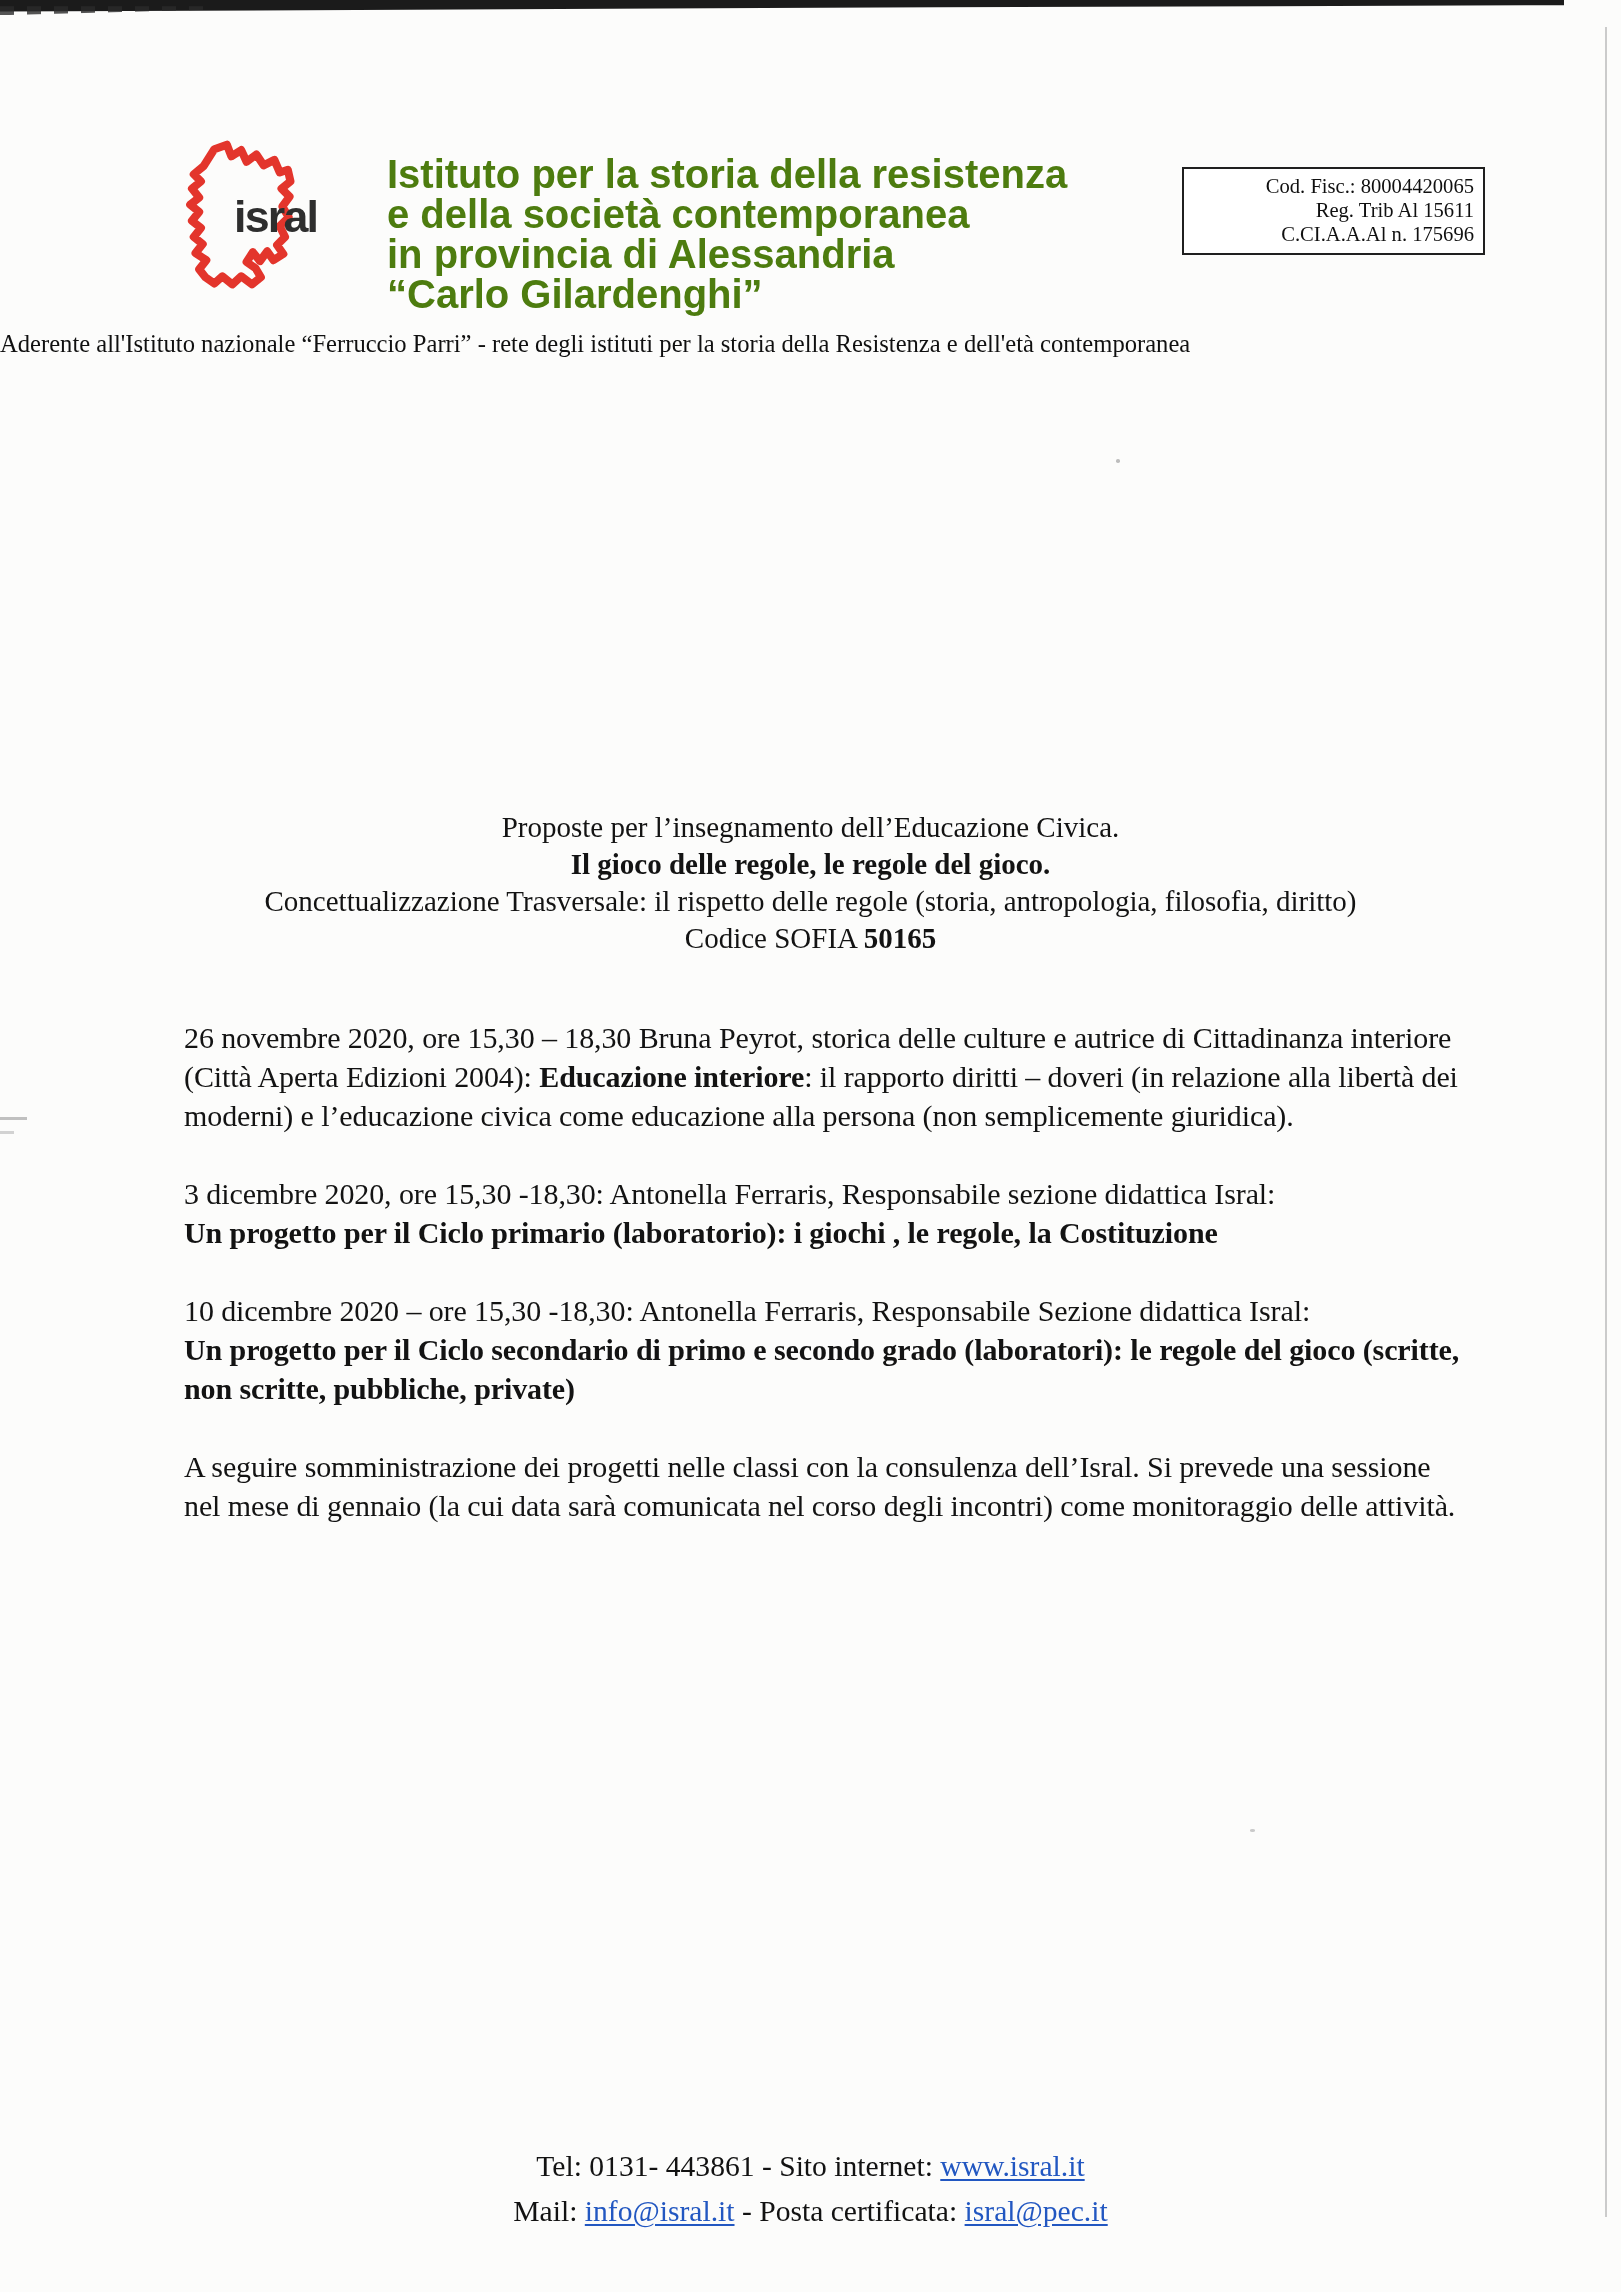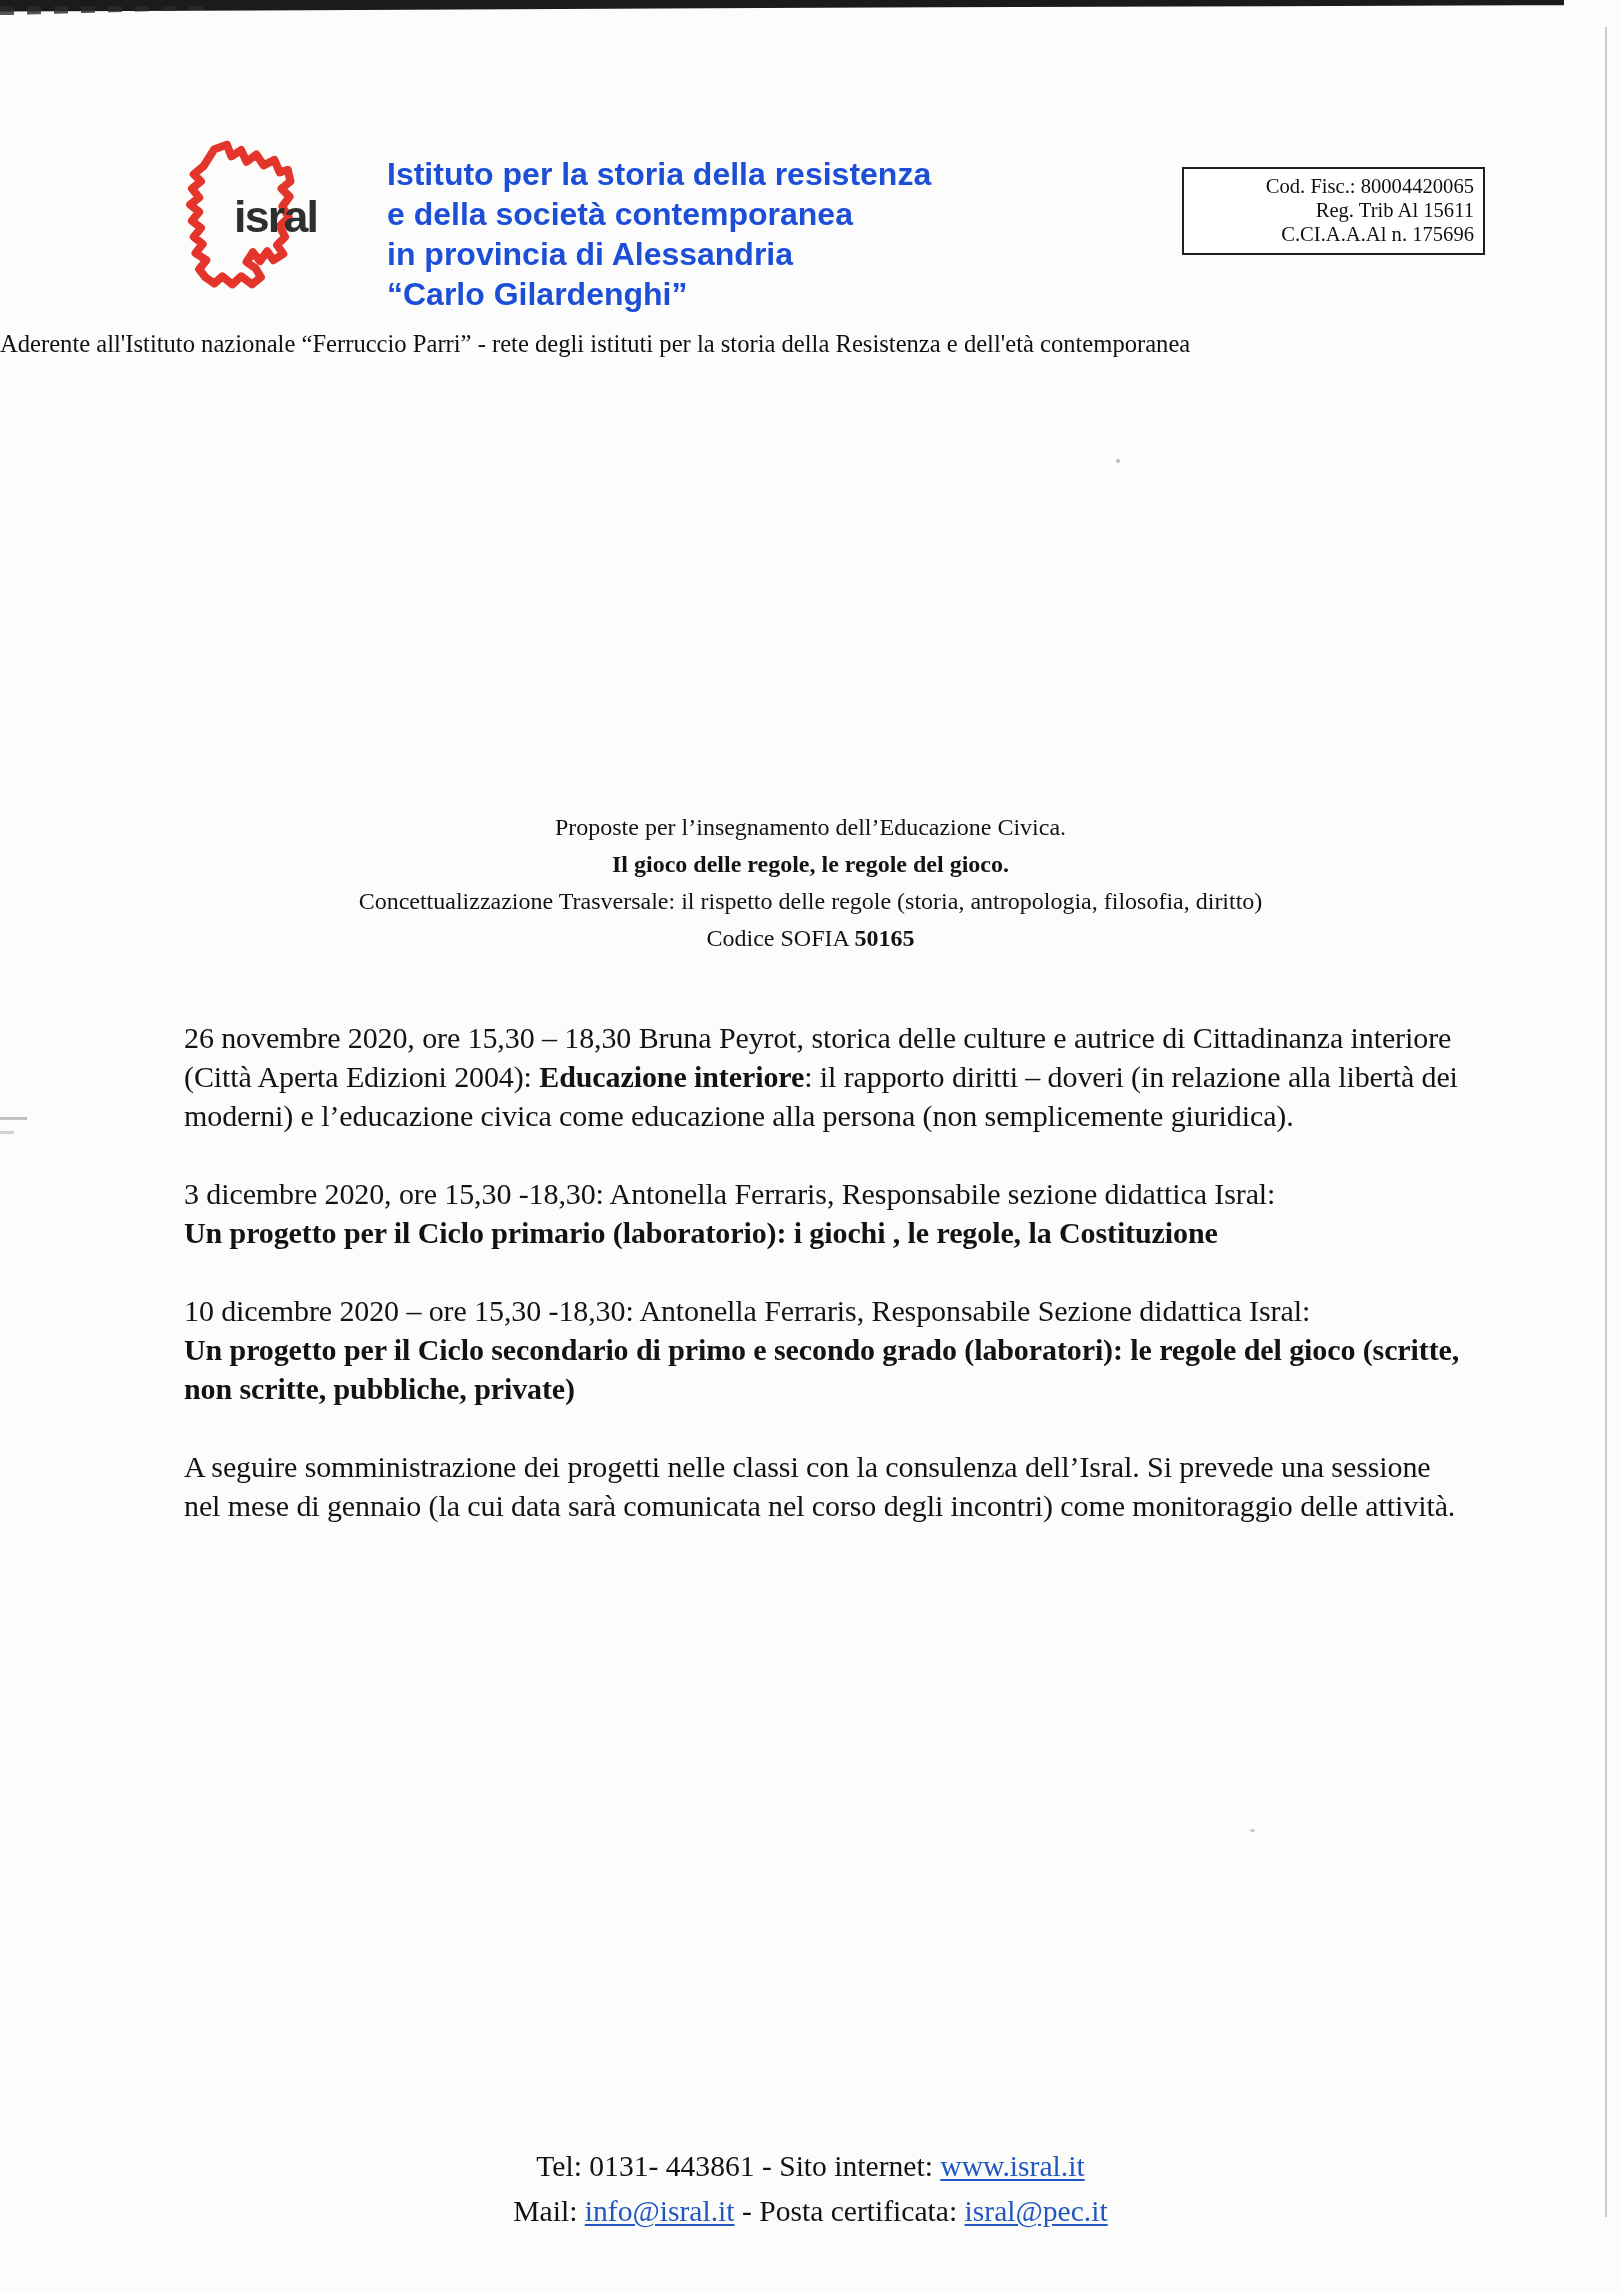--- a/index.html
+++ b/index.html
@@ -27,36 +27,36 @@
   .scan-mark-left1 { position:absolute; left:0; top:1117px; width:27px; height:2.7px; background:#c0c0c0; }
   .scan-mark-left2 { position:absolute; left:0; top:1131px; width:14.3px; height:2.7px; background:#d2d2d2; }
   .speck1 { position:absolute; left:1116px; top:459px; width:3.6px; height:3.6px; border-radius:50%; background:#bdbdbd; }
   .speck2 { position:absolute; left:1250px; top:1829px; width:4.5px; height:2.7px; border-radius:50%; background:#cacaca; }
 
   
   .logo { position:absolute; left:148px; top:125px; width:233px; height:197px; }
   .org-name {
     position:absolute; left:387px; top:154px;
     font-family:"Liberation Sans", sans-serif; font-weight:bold;
-    font-size:32px; line-height:40px; color:#1d4ed8;
+    font-size:40px; line-height:40px; color:#4d7c0f;
   }
   .registry-box {
     position:absolute; left:1182px; top:167px; width:303px; box-sizing:border-box;
     border:2.7px solid #1f1f1f; padding:4.5px 9px 7.2px; text-align:right;
     font-size:20.6px; line-height:24px; color:#101010; background:#fff;
   }
   .affiliation {
     position:absolute; left:0; top:330px; width:1621px; text-align:left;
     font-size:24.6px; color:#101010;
   }
 
   
   .title-block {
     position:absolute; left:0; top:809px; width:1621px; text-align:center;
-    font-size:24px; line-height:37px; color:#131313;
+    font-size:29px; line-height:37px; color:#131313;
   }
 
   
   .body-text {
     position:absolute; left:184px; top:1018px; width:1290px;
     font-size:30px; line-height:39px; letter-spacing:-0.1px; color:#131313;
     text-align:left;
   }
   .body-text p { margin:0 0 39px 0; }
 

